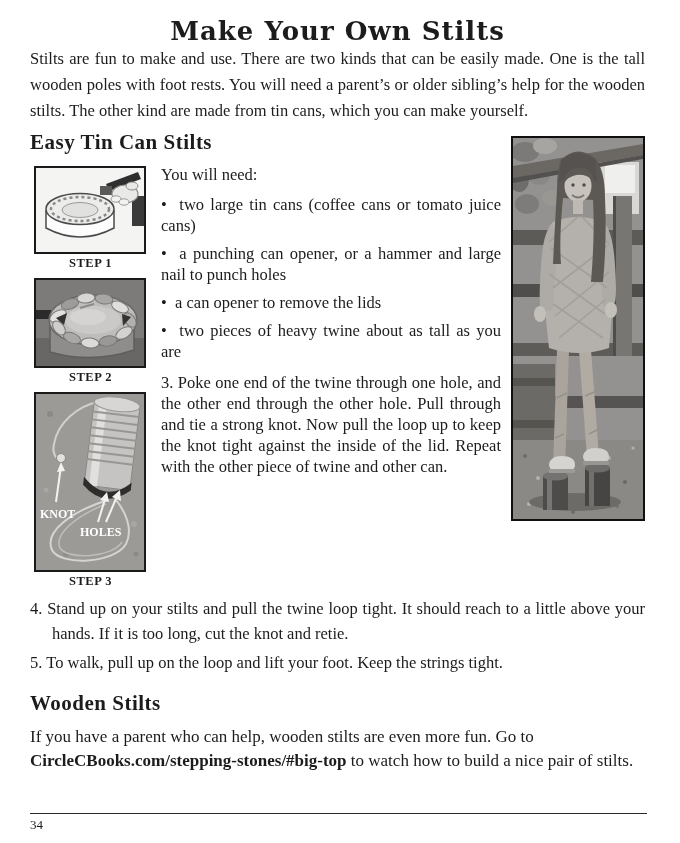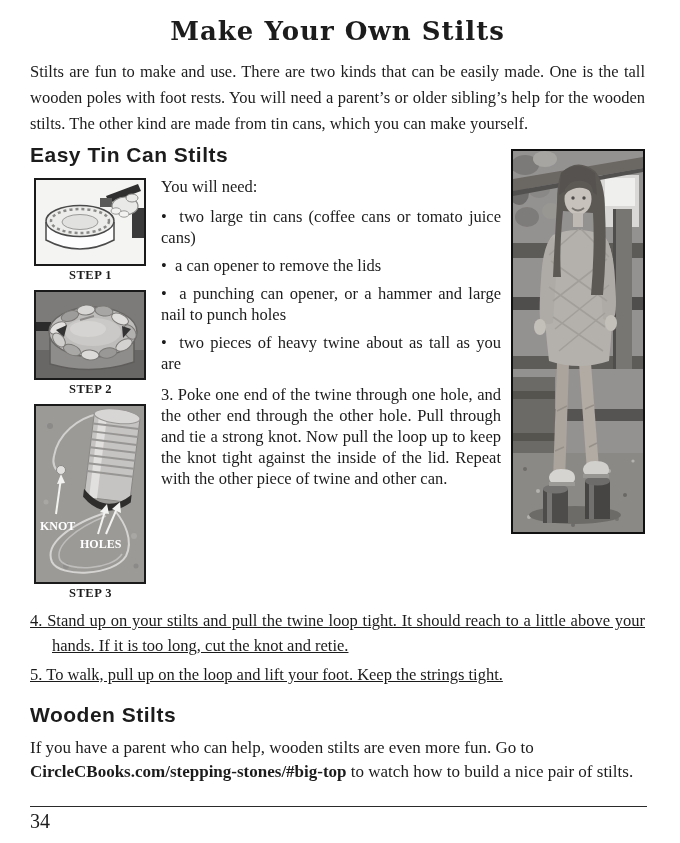--- a/index.html
+++ b/index.html
@@ -19,25 +19,25 @@
     font-weight:bold;
     font-size:26px;
     letter-spacing:1px;
     text-align:center;
     margin:2px 0 0 0;
   }
   .intro {
     font-size:16.5px;
     line-height:26px;
     text-align:justify;
-    margin:13px 0 0 0;
+    margin:0 0 0 0;
   }
   .tin-section { margin-top:6px; }
   h2.sec {
-    font-family:Liberation Sans, sans-serif;
+    font-family:Liberation Serif, serif;
     font-weight:bold;
     font-size:21px;
     letter-spacing:0.5px;
     margin:0 0 9px 0;
   }
   .photo-fig {
     float:right;
     width:134px;
     margin:6px 0 8px 10px;
   }
@@ -66,36 +66,35 @@
   .flow p.bullet::before { content:"\2022\00a0\00a0"; }
   .flow p.inst { margin-top:10px; }
   .inst-wide {
     clear:both;
     font-size:16.5px;
     line-height:25px;
     text-align:justify;
     margin:6px 0 3px 0;
     padding-left:22px;
     text-indent:-22px;
-    text-decoration:underline;
   }
   .inst-wide.last { margin-top:4px; }
   .wooden-section { margin-top:16px; }
   .wooden-text {
     font-size:17px;
     line-height:24px;
     margin:8px 0 0 0;
   }
   .wooden-link { font-weight:bold; }
   .footer {
     position:absolute;
     left:30px; right:33px; bottom:10px;
   }
   .footer-rule { border-top:1.6px solid #2a2a2a; margin:0 0 3px 0; }
-  .page-number { font-size:20px; }
+  .page-number { font-size:13px; }
 </style>
 </head>
 <body>
 
 <div class="page">
 
   <h1 class="title">Make Your Own Stilts</h1>
 
   <p class="intro">Stilts are fun to make and use. There are two kinds that can be easily made. One is the tall wooden poles with foot rests. You will need a parent’s or older sibling’s help for the wooden stilts. The other kind are made from tin cans, which you can make yourself.</p>
 
@@ -260,22 +259,22 @@
             <polygon points="84,96 76,103 85,107" fill="#f2f2f0"></polygon>
             <text x="4" y="124" font-family="Liberation Serif, serif" font-size="12" font-weight="bold" fill="#ffffff">KNOT</text>
             <text x="44" y="142" font-family="Liberation Serif, serif" font-size="12" font-weight="bold" fill="#ffffff">HOLES</text>
           </svg>
           <figcaption class="step-caption">STEP 3</figcaption>
         </figure>
       </div>
 
       <p class="need">You will need:</p>
       <p class="bullet">two large tin cans (coffee cans or tomato juice cans)</p>
+      <p class="bullet">a punching can opener, or a hammer and large nail to punch holes</p>
       <p class="bullet">a can opener to remove the lids</p>
-      <p class="bullet">a punching can opener, or a hammer and large nail to punch holes</p>
       <p class="bullet">two pieces of heavy twine about as tall as you are</p>
 
       <p class="inst">3. Poke one end of the twine through one hole, and the other end through the other hole. Pull through and tie a strong knot. Now pull the loop up to keep the knot tight against the inside of the lid. Repeat with the other piece of twine and other can.</p>
     </div>
 
     <p class="inst-wide">4. Stand up on your stilts and pull the twine loop tight. It should reach to a little above your hands. If it is too long, cut the knot and retie.</p>
     <p class="inst-wide last">5. To walk, pull up on the loop and lift your foot. Keep the strings tight.</p>
   </div>
 
   <div class="wooden-section">

